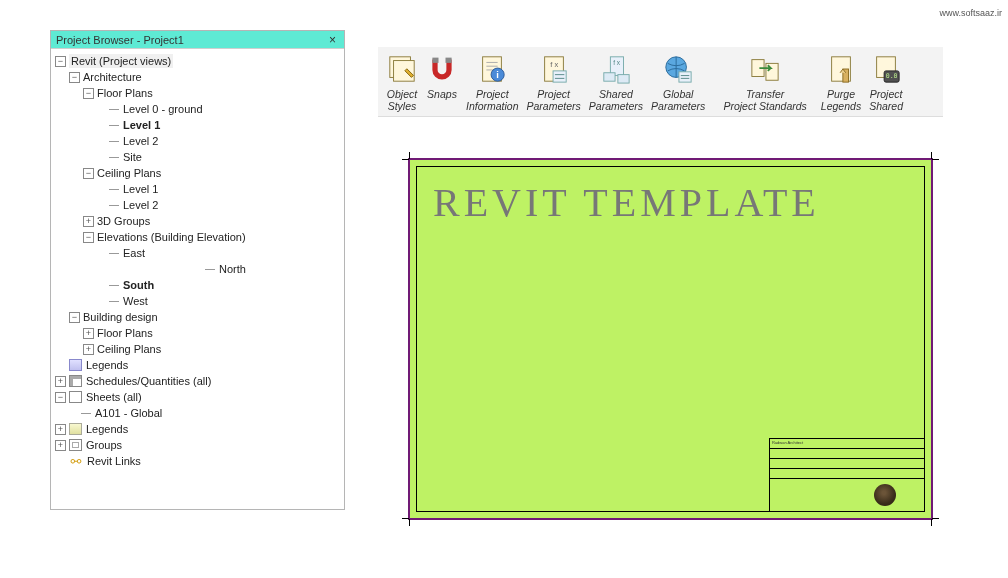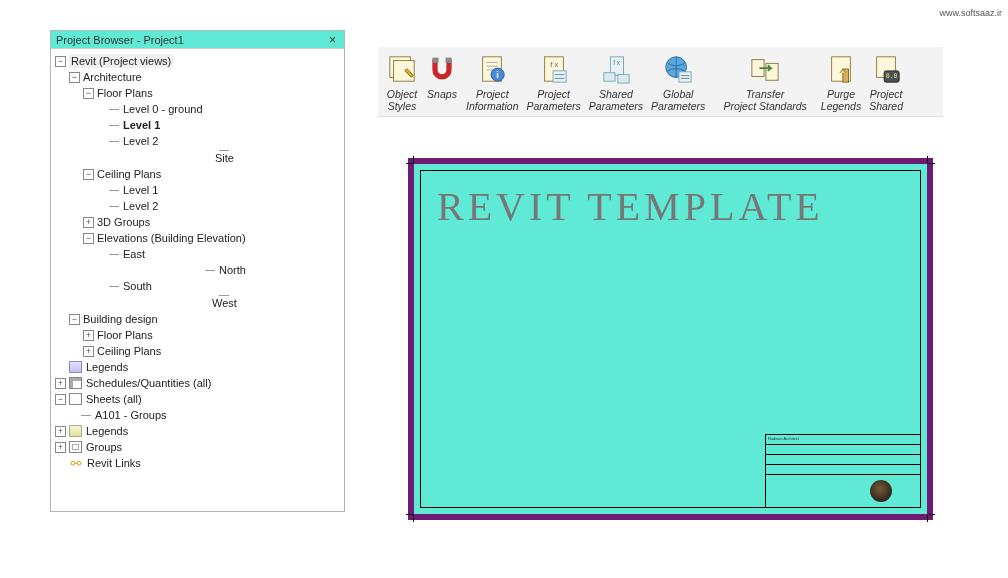--- a/index.html
+++ b/index.html
@@ -151,22 +151,22 @@
   .cm.tr-h { top: -1px; right: -8px; width: 7px; border-top-width:1px; }
   .cm.tr-v { top: -8px; right: -1px; height: 7px; border-right-width:1px; }
   .cm.bl-h { bottom: -1px; left: -8px; width: 7px; border-bottom-width:1px; }
   .cm.bl-v { bottom: -8px; left: -1px; height: 7px; border-left-width:1px; }
   .cm.br-h { bottom: -1px; right: -8px; width: 7px; border-bottom-width:1px; }
   .cm.br-v { bottom: -8px; right: -1px; height: 7px; border-right-width:1px; }
 
   .sheet-outer {
     position: absolute;
     inset: 0;
-    border: 6px solid #701a75;
-    background: #5eead4;
+    border: 2px solid #701a75;
+    background: #bef264;
   }
   .sheet-inner {
     position: absolute;
     top: 6px; left: 6px; right: 6px; bottom: 6px;
     border: 1px solid #000;
   }
   .template-text {
     position: absolute;
     top: 12px;
     left: 16px;
@@ -237,21 +237,21 @@
       <span class="label">Level 0 - ground</span>
     </div>
     <div class="tree-item bold" style="padding-left:54px;">
       <span class="dash-icon"></span>
       <span class="label">Level 1</span>
     </div>
     <div class="tree-item" style="padding-left:54px;">
       <span class="dash-icon"></span>
       <span class="label">Level 2</span>
     </div>
-    <div class="tree-item" style="padding-left:54px;flex-direction:column;">
+    <div class="tree-item" style="padding-left:54px;">
       <span class="dash-icon"></span>
       <span class="label">Site</span>
     </div>
 
     <div class="tree-item" style="padding-left:30px;">
       <span class="expander">−</span>
       <span class="label">Ceiling Plans</span>
     </div>
     <div class="tree-item" style="padding-left:54px;">
       <span class="dash-icon"></span>
@@ -272,25 +272,25 @@
       <span class="label">Elevations (Building Elevation)</span>
     </div>
     <div class="tree-item" style="padding-left:54px;">
       <span class="dash-icon"></span>
       <span class="label">East</span>
     </div>
     <div class="tree-item" style="padding-left:54px;justify-content:center;">
       <span class="dash-icon"></span>
       <span class="label">North</span>
     </div>
-    <div class="tree-item" style="padding-left:54px;">
+    <div class="tree-item" style="padding-left:54px;font-weight:bold;">
       <span class="dash-icon"></span>
       <span class="label">South</span>
     </div>
-    <div class="tree-item" style="padding-left:54px;flex-direction:column;">
+    <div class="tree-item" style="padding-left:54px;">
       <span class="dash-icon"></span>
       <span class="label">West</span>
     </div>
 
     <div class="tree-item" style="padding-left:16px;">
       <span class="expander">−</span>
       <span class="label">Building design</span>
     </div>
     <div class="tree-item" style="padding-left:30px;">
       <span class="expander">+</span>
@@ -312,21 +312,21 @@
       <span class="label">Schedules/Quantities (all)</span>
     </div>
 
     <div class="tree-item" style="padding-left:2px;">
       <span class="expander">−</span>
       <span class="node-icon icon-sheets"></span>
       <span class="label">Sheets (all)</span>
     </div>
     <div class="tree-item" style="padding-left:26px;">
       <span class="dash-icon"></span>
-      <span class="label">A101 - Groups</span>
+      <span class="label">A101 - Global</span>
     </div>
 
     <div class="tree-item" style="padding-left:2px;">
       <span class="expander">+</span>
       <span class="node-icon icon-fam"></span>
       <span class="label">Legends</span>
     </div>
     <div class="tree-item" style="padding-left:2px;">
       <span class="expander">+</span>
       <span class="node-icon icon-groups"></span>

